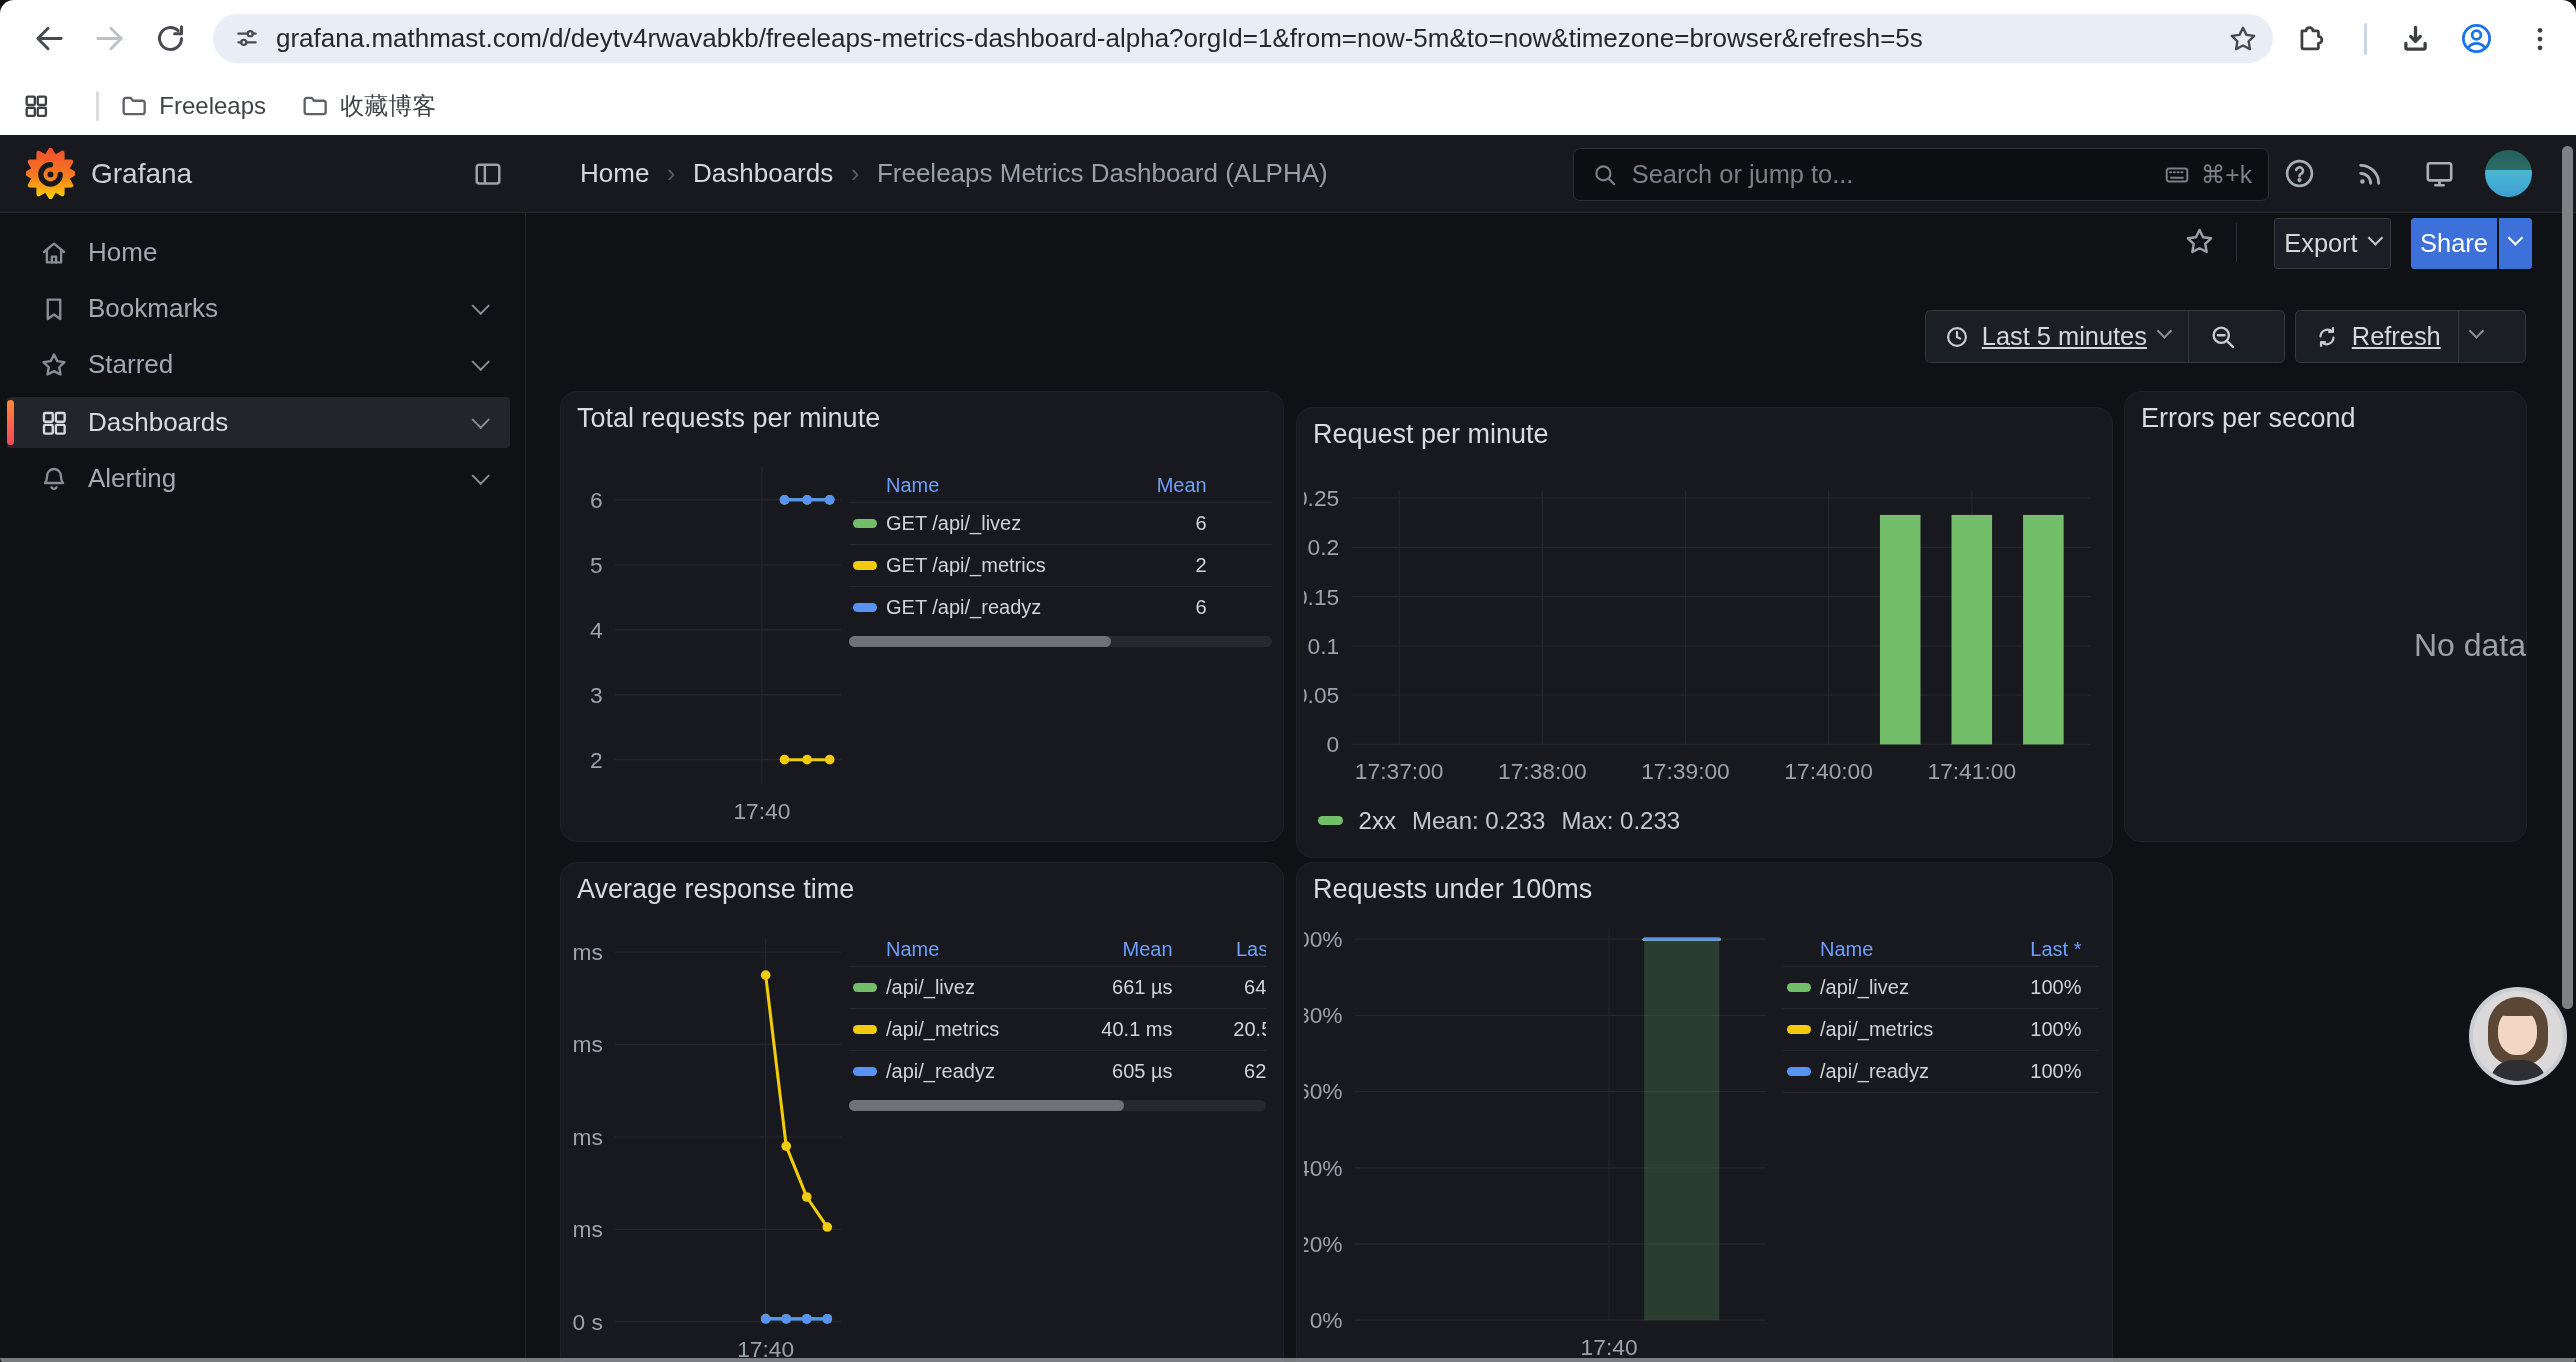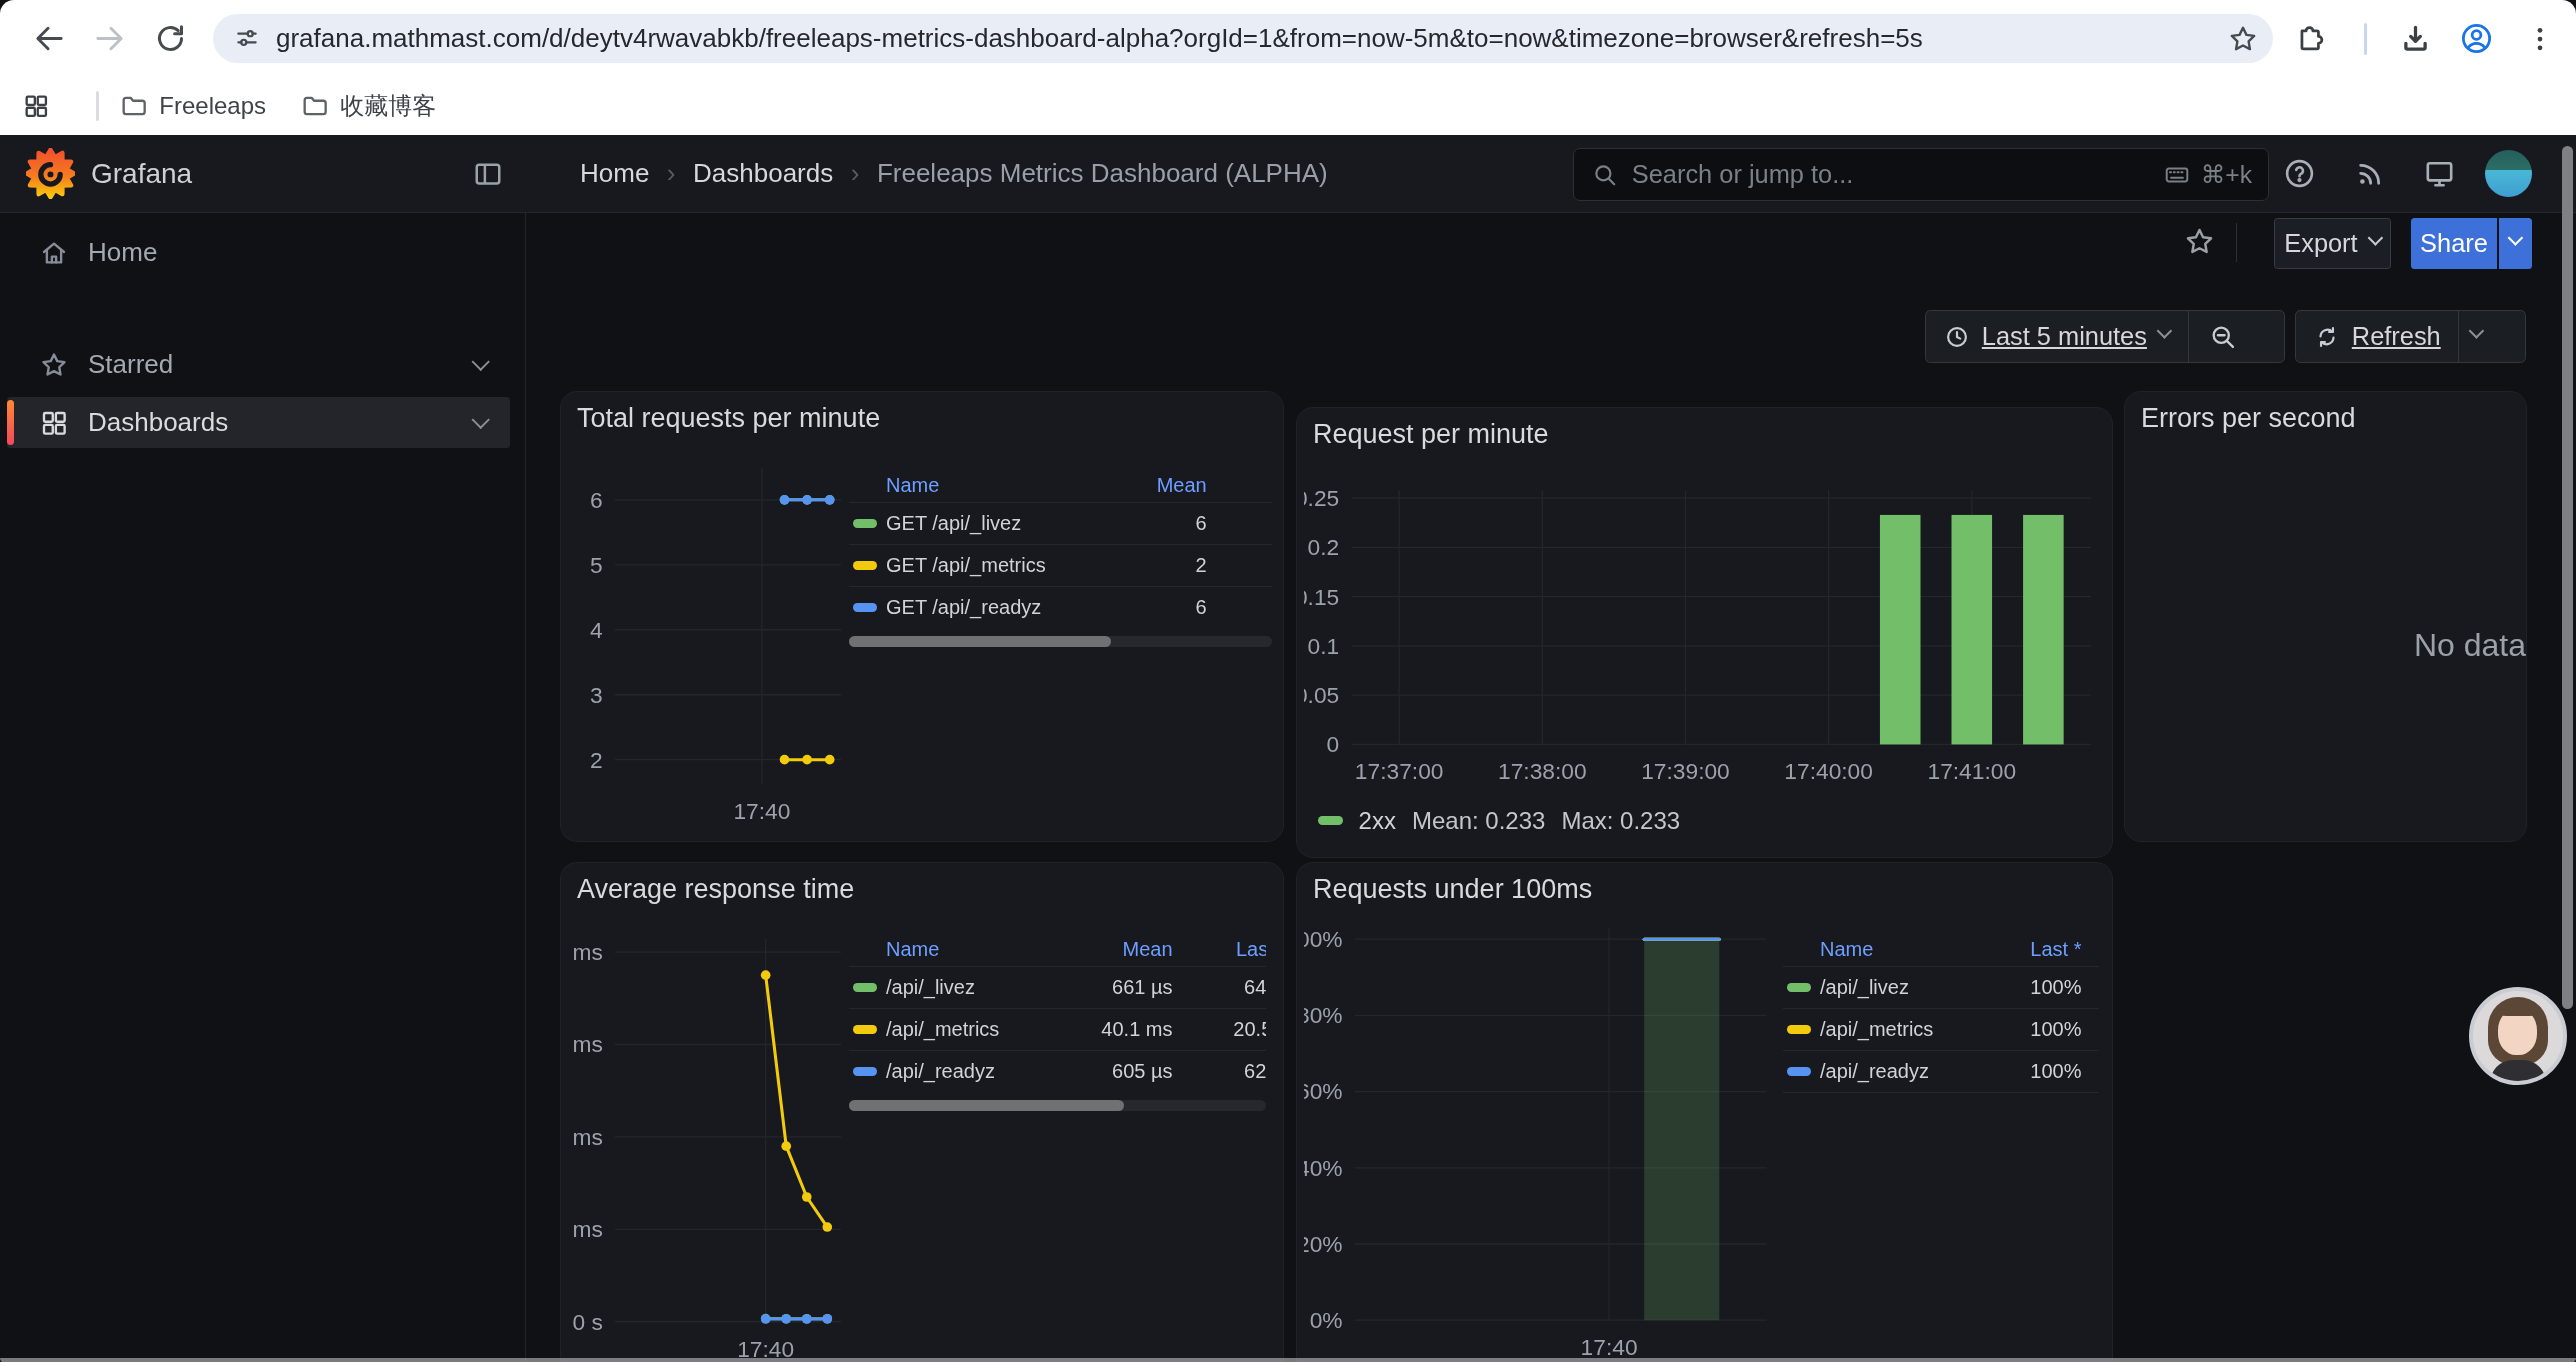--- a/index.html
+++ b/index.html
@@ -265,35 +265,50 @@
 
     <div class="sidebar">
       <div class="side-item" style="top:14px">
         <svg class="s-ic" viewBox="0 0 24 24" fill="none" stroke="currentColor" stroke-width="1.9" stroke-linecap="round" stroke-linejoin="round">
             <path d="M4 11.2 L12 4.5 L20 11.2"></path>
             <path d="M6.3 9.6 V19.5 h11.4 V9.6"></path>
             <path d="M10.3 19.5 v-4.6 h3.4 v4.6"></path>
           </svg>
         <span class="lbl">Home</span>
       </div>
+      <div class="side-item" style="top:70px">
+        <svg class="s-ic" viewBox="0 0 24 24" fill="none" stroke="currentColor" stroke-width="1.9" stroke-linejoin="round">
+            <path d="M7 4.5 h10 V20 l-5 -3.6 L7 20 z"></path>
+          </svg>
+        <span class="lbl">Bookmarks</span>
+        <span class="chev"></span>
+      </div>
       <div class="side-item" style="top:126px">
         <svg class="s-ic" viewBox="0 0 24 24" fill="none" stroke="currentColor" stroke-width="1.9" stroke-linejoin="round">
             <path d="M12 3.6l2.6 5.3 5.8.8-4.2 4.1 1 5.8-5.2-2.7-5.2 2.7 1-5.8-4.2-4.1 5.8-.8z"></path>
           </svg>
         <span class="lbl">Starred</span>
         <span class="chev"></span>
       </div>
       <div class="side-item active" style="top:184px">
         <svg class="s-ic" viewBox="0 0 24 24" fill="none" stroke="#D9DBDE" stroke-width="1.9">
             <rect x="4" y="4" width="7" height="7" rx="1"></rect>
             <rect x="13.5" y="4" width="7" height="7" rx="1"></rect>
             <rect x="4" y="13.5" width="7" height="7" rx="1"></rect>
             <rect x="13.5" y="13.5" width="7" height="7" rx="1"></rect>
           </svg>
         <span class="lbl">Dashboards</span>
+        <span class="chev"></span>
+      </div>
+      <div class="side-item" style="top:240px">
+        <svg class="s-ic" viewBox="0 0 24 24" fill="none" stroke="currentColor" stroke-width="1.9" stroke-linecap="round" stroke-linejoin="round">
+            <path d="M12 4 a5.5 5.5 0 0 1 5.5 5.5 c0 3 .8 4.6 1.7 5.7 H4.8 c.9 -1.1 1.7 -2.7 1.7 -5.7 A5.5 5.5 0 0 1 12 4z"></path>
+            <path d="M10 18.6 a2.2 2.2 0 0 0 4 0"></path>
+          </svg>
+        <span class="lbl">Alerting</span>
         <span class="chev"></span>
       </div>
     </div>
 
     <div class="act-star">
       <svg width="33" height="33" viewBox="0 0 24 24" fill="none" stroke="#9AA0A8" stroke-width="1.8" stroke-linejoin="round">
           <path d="M12 3.6l2.6 5.3 5.8.8-4.2 4.1 1 5.8-5.2-2.7-5.2 2.7 1-5.8-4.2-4.1 5.8-.8z"></path>
         </svg>
     </div>
     <div class="act-divider"></div>

